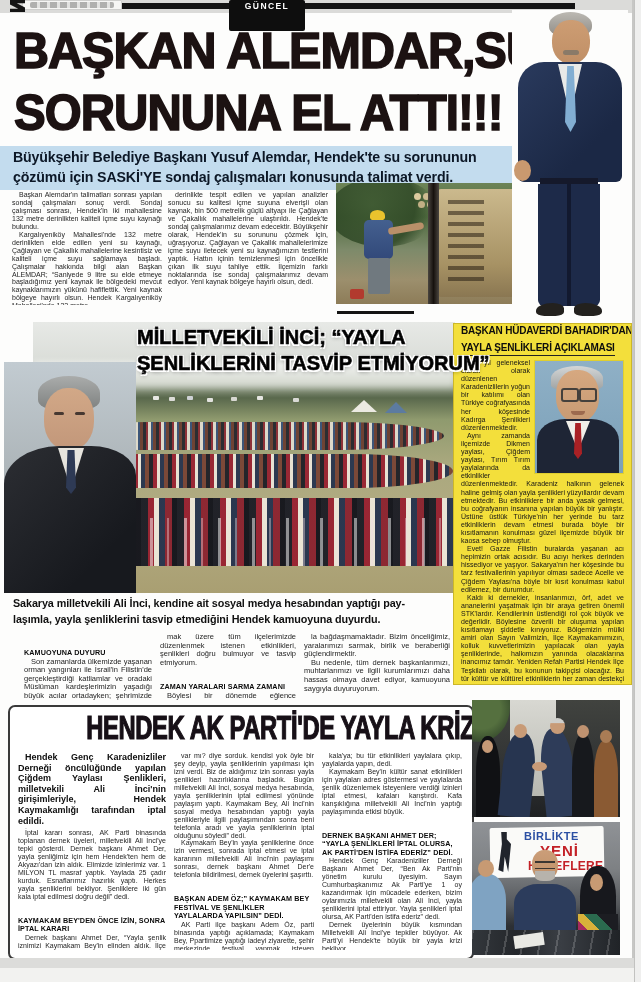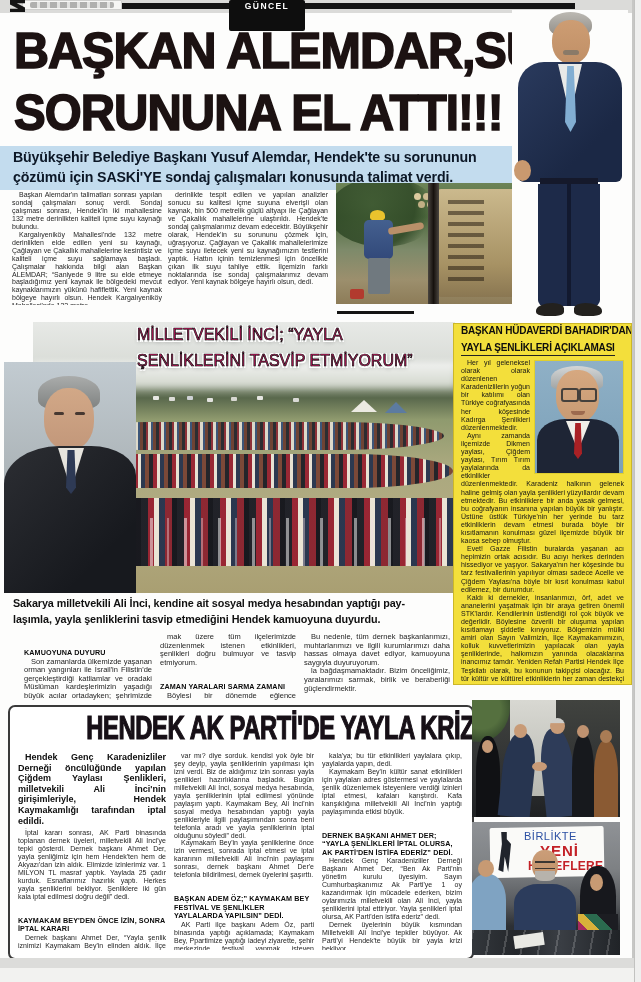--- a/index.html
+++ b/index.html
@@ -4,21 +4,21 @@
 <style>
   html,body{margin:0;padding:0;}
   body{width:641px;height:982px;position:relative;background:#e6e6e4;
        font-family:"Liberation Sans","DejaVu Sans",sans-serif;overflow:hidden;}
   .abs{position:absolute;}
   .page{position:absolute;left:0;top:0;width:632px;height:958px;background:#fdfdfc;
         border-right:2px solid #c7c7c5;}
   
   .mega{position:absolute;font-weight:bold;color:#1c1212;white-space:nowrap;
         letter-spacing:-1px;-webkit-text-stroke:1.6px #1c1212;transform-origin:left top;}
-  .h2o{position:absolute;font-weight:normal;color:#be185d;white-space:nowrap;font-size:16px;
+  .h2o{position:absolute;font-weight:bold;color:#000000;white-space:nowrap;font-size:20px;
        -webkit-text-stroke:.7px #0f0f0f;transform-origin:left top;z-index:6;
        text-shadow:-1.5px -1.5px 0 #fff,1.5px -1.5px 0 #fff,-1.5px 1.5px 0 #fff,1.5px 1.5px 0 #fff,0 2px 4px rgba(0,0,0,.45);}
   .lede{position:absolute;background:#c3dcee;padding:2px 0 0 13px;}
   .lede div{font-weight:bold;font-size:14.2px;line-height:19.5px;color:#0c1726;
             letter-spacing:-.15px;white-space:nowrap;}
   .bt{position:absolute;overflow:hidden;text-align:justify;color:#1e1e1e;}
   .bt p{margin:0;text-indent:7px;}
   .bt p.bh{font-weight:bold;color:#0b0b0b;text-indent:0;font-size:7.2px;line-height:8.6px;
            text-align:left;letter-spacing:.1px;margin-top:16px;}
   .a1{font-size:7px;line-height:7.95px;}
@@ -174,22 +174,22 @@
   <div class="bt a2" style="left:24px;top:633px;width:128px;height:68px;">
     <p class="bh">KAMUOYUNA DUYURU</p>
     <p>Son zamanlarda ülkemizde yaşanan orman yangınları ile İsrail'in Filistin'de gerçekleştirdiği katliamlar ve oradaki Müslüman kardeşlerimizin yaşadığı büyük acılar ortadayken; şehrimizde yapılması planlanan Acelle, Dikmen ve Çiğdem Yaylaları başta ol-</p>
   </div>
   <div class="bt a2" style="left:160px;top:633px;width:136px;height:68px;">
     <p>mak üzere tüm ilçelerimizde düzenlenmek istenen etkinlikleri, şenlikleri doğru bulmuyor ve tasvip etmiyorum.</p>
     <p class="bh">ZAMAN YARALARI SARMA ZAMANI</p>
     <p>Böylesi bir dönemde eğlence havasında şenlikler düzenlemek milletimizin vicdanıy-</p>
   </div>
   <div class="bt a2" style="left:304px;top:633px;width:146px;height:68px;">
+    <p>la bağdaşmamaktadır. Bizim önceliğimiz, yaralarımızı sarmak, birlik ve beraberliği güçlendirmektir.</p>
     <p>Bu nedenle, tüm dernek başkanlarımızı, muhtarlarımızı ve ilgili kurumlarımızı daha hassas olmaya davet ediyor, kamuoyuna saygıyla duyuruyorum.</p>
-    <p>la bağdaşmamaktadır. Bizim önceliğimiz, yaralarımızı sarmak, birlik ve beraberliği güçlendirmektir.</p>
   </div>
 
   <div class="ybox" style="left:453px;top:323px;width:179px;height:362px;">
     <div class="yhead">BAŞKAN HÜDAVERDİ BAHADIR'DAN</div>
     <div class="yhead" style="border-bottom:1px solid #222;display:inline-block;padding-bottom:1px;margin-bottom:3px;">YAYLA ŞENLİKLERİ AÇIKLAMASI</div>
     <div class="ybody">
       <div class="pfloat" style="background:linear-gradient(180deg,#8fb0c6,#7ba0b8);">
         <div class="fg" style="left:16px;top:5px;width:52px;height:24px;border-radius:50% 50% 20% 20%;
                     background:linear-gradient(#d4d6d6,#9fa3a3);"></div>
         <div class="fg" style="left:21px;top:9px;width:43px;height:52px;border-radius:46%;
@@ -257,21 +257,21 @@
     <div class="fg" style="left:122px;top:40px;width:24px;height:77px;border-radius:45% 45% 0 0;background:#8a5a33;"></div>
     <div class="fg" style="left:128px;top:30px;width:12px;height:13px;border-radius:50%;background:#a97c55;"></div>
   </div>
 
   <div class="ph" style="left:472px;top:822px;width:148px;height:133px;
               background:linear-gradient(180deg,#8f9296 0%,#7e8184 35%,#55585c 62%,#2d3034 78%,#232629 100%);">
     <div class="fg" style="left:18px;top:5px;width:114px;height:50px;background:#fafaf8;border-radius:2px;
                 transform:rotate(-1deg);z-index:1;"></div>
     <div class="fg" style="left:25px;top:10px;width:14px;height:40px;background:#20242c;
                 clip-path:polygon(30% 0,70% 0,70% 18%,100% 30%,80% 100%,55% 62%,45% 100%,10% 95%,35% 30%);z-index:2;"></div>
-    <div class="fg" style="left:52px;top:8px;font-size:11px;font-weight:normal;color:#2b4fa3;letter-spacing:.5px;z-index:2;">BİRLİKTE</div>
+    <div class="fg" style="left:52px;top:8px;font-size:11px;font-weight:bold;color:#2b4fa3;letter-spacing:.5px;z-index:2;">BİRLİKTE</div>
     <div class="fg" style="left:68px;top:20px;font-size:15px;font-weight:bold;color:#c32127;letter-spacing:1px;z-index:2;">YENİ</div>
     <div class="fg" style="left:56px;top:37px;font-size:12px;font-weight:bold;color:#c32127;letter-spacing:.3px;z-index:2;">HEDEFLERE</div>
     <div class="fg" style="left:-4px;top:52px;width:38px;height:58px;border-radius:45% 45% 0 0;background:#7fa3c2;z-index:3;"></div>
     <div class="fg" style="left:6px;top:38px;width:16px;height:17px;border-radius:50%;background:#c79a73;z-index:3;"></div>
     <div class="fg" style="left:42px;top:62px;width:62px;height:50px;border-radius:38% 38% 0 0;background:#2c3c5c;z-index:3;"></div>
     <div class="fg" style="left:60px;top:28px;width:26px;height:30px;border-radius:46%;
                 background:linear-gradient(#cb9e79,#c09068);z-index:3;"></div>
     <div class="fg" style="left:63px;top:39px;width:20px;height:5px;border-top:2px solid #3a3632;
                 border-bottom:1px solid #3a3632;z-index:3;"></div>
     <div class="fg" style="left:63px;top:49px;width:20px;height:10px;border-radius:0 0 40% 40%;background:#b7b3ac;z-index:3;"></div>

